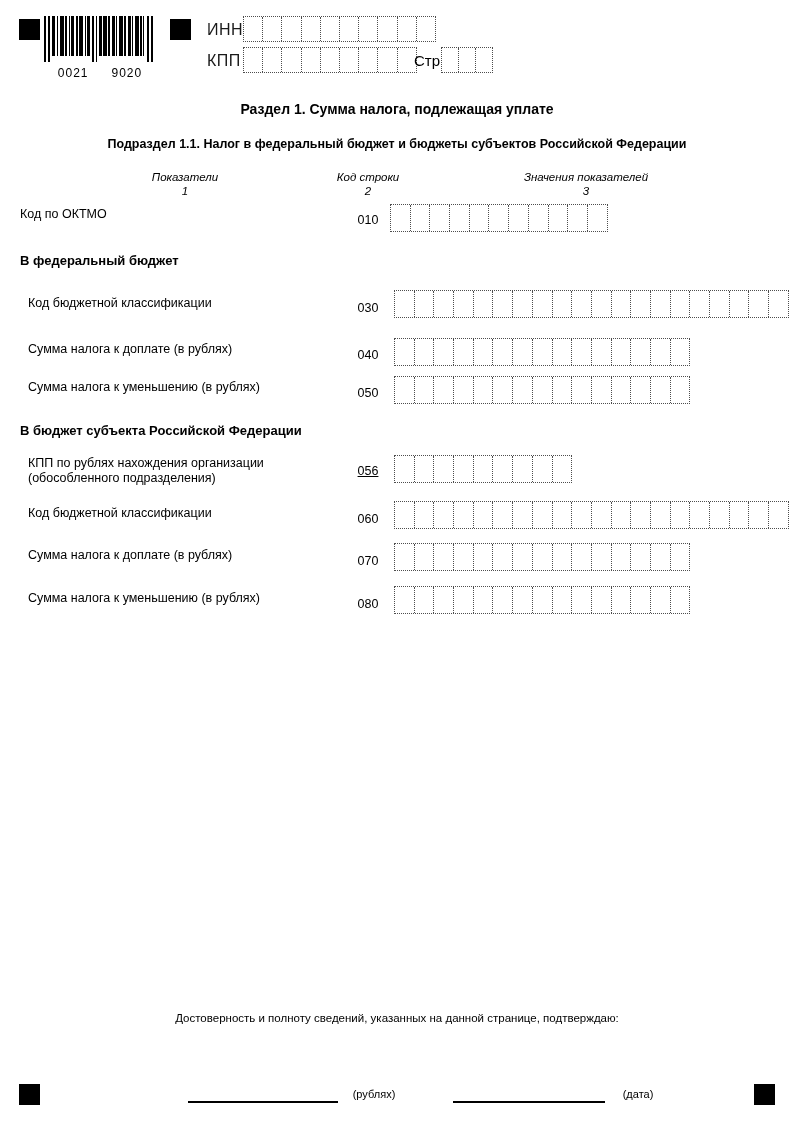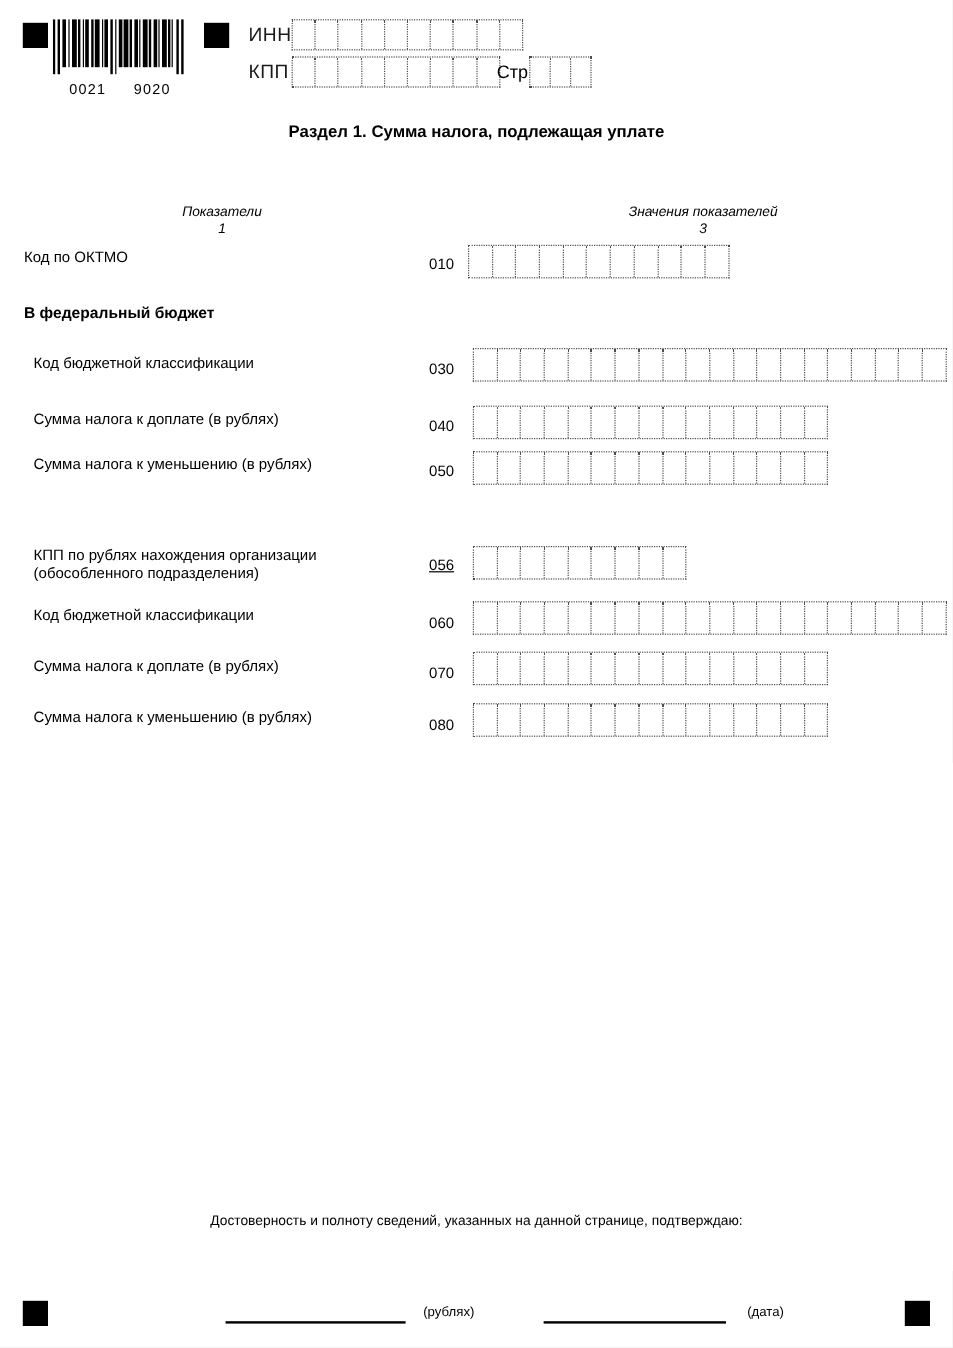--- a/index.html
+++ b/index.html
@@ -116,25 +116,30 @@
     </div>
 
   <div class="abs" style="left:414px;top:52px;font-size:15px;">Стр.</div>
   <div class="abs cellfield pg" style="left:441px;top:47px;">
       <span class="cell"></span>
       <span class="cell"></span>
       <span class="cell"></span>
     </div>
 
   <div class="abs title t1" style="top:101px;left:0;">Раздел 1. Сумма налога, подлежащая уплате</div>
+  <div class="abs title t2" style="top:137px;left:0;">Подраздел 1.1. Налог в федеральный бюджет и бюджеты субъектов Российской Федерации</div>
 
   <div class="abs colhead" style="left:110px;top:170px;width:150px;">
     <div>Показатели</div>
     <div>1</div>
   </div>
+  <div class="abs colhead" style="left:300px;top:170px;width:136px;">
+    <div>Код строки</div>
+    <div>2</div>
+  </div>
   <div class="abs colhead" style="left:480px;top:170px;width:212px;">
     <div>Значения показателей</div>
     <div>3</div>
   </div>
 
   <div class="abs rowlabel" style="left:20px;top:207px;">Код по ОКТМО</div>
   <div class="abs code" style="left:340px;top:213px;text-align:center;">010</div>
   <div class="abs cellfield" style="left:390px;top:204px;">
       <span class="cell"></span>
       <span class="cell"></span>
@@ -209,20 +214,21 @@
       <span class="cell"></span>
       <span class="cell"></span>
       <span class="cell"></span>
       <span class="cell"></span>
       <span class="cell"></span>
       <span class="cell"></span>
       <span class="cell"></span>
       <span class="cell"></span>
     </div>
 
+  <div class="abs sechead" style="left:20px;top:423px;">В бюджет субъекта Российской Федерации</div>
 
   <div class="abs rowlabel" style="left:28px;top:456px;">
     <div>КПП по рублях нахождения организации</div>
     <div>(обособленного подразделения)</div>
   </div>
   <div class="abs code" style="left:340px;top:464px;text-decoration:underline;">056</div>
   <div class="abs cellfield" style="left:394px;top:455px;">
       <span class="cell"></span>
       <span class="cell"></span>
       <span class="cell"></span>

